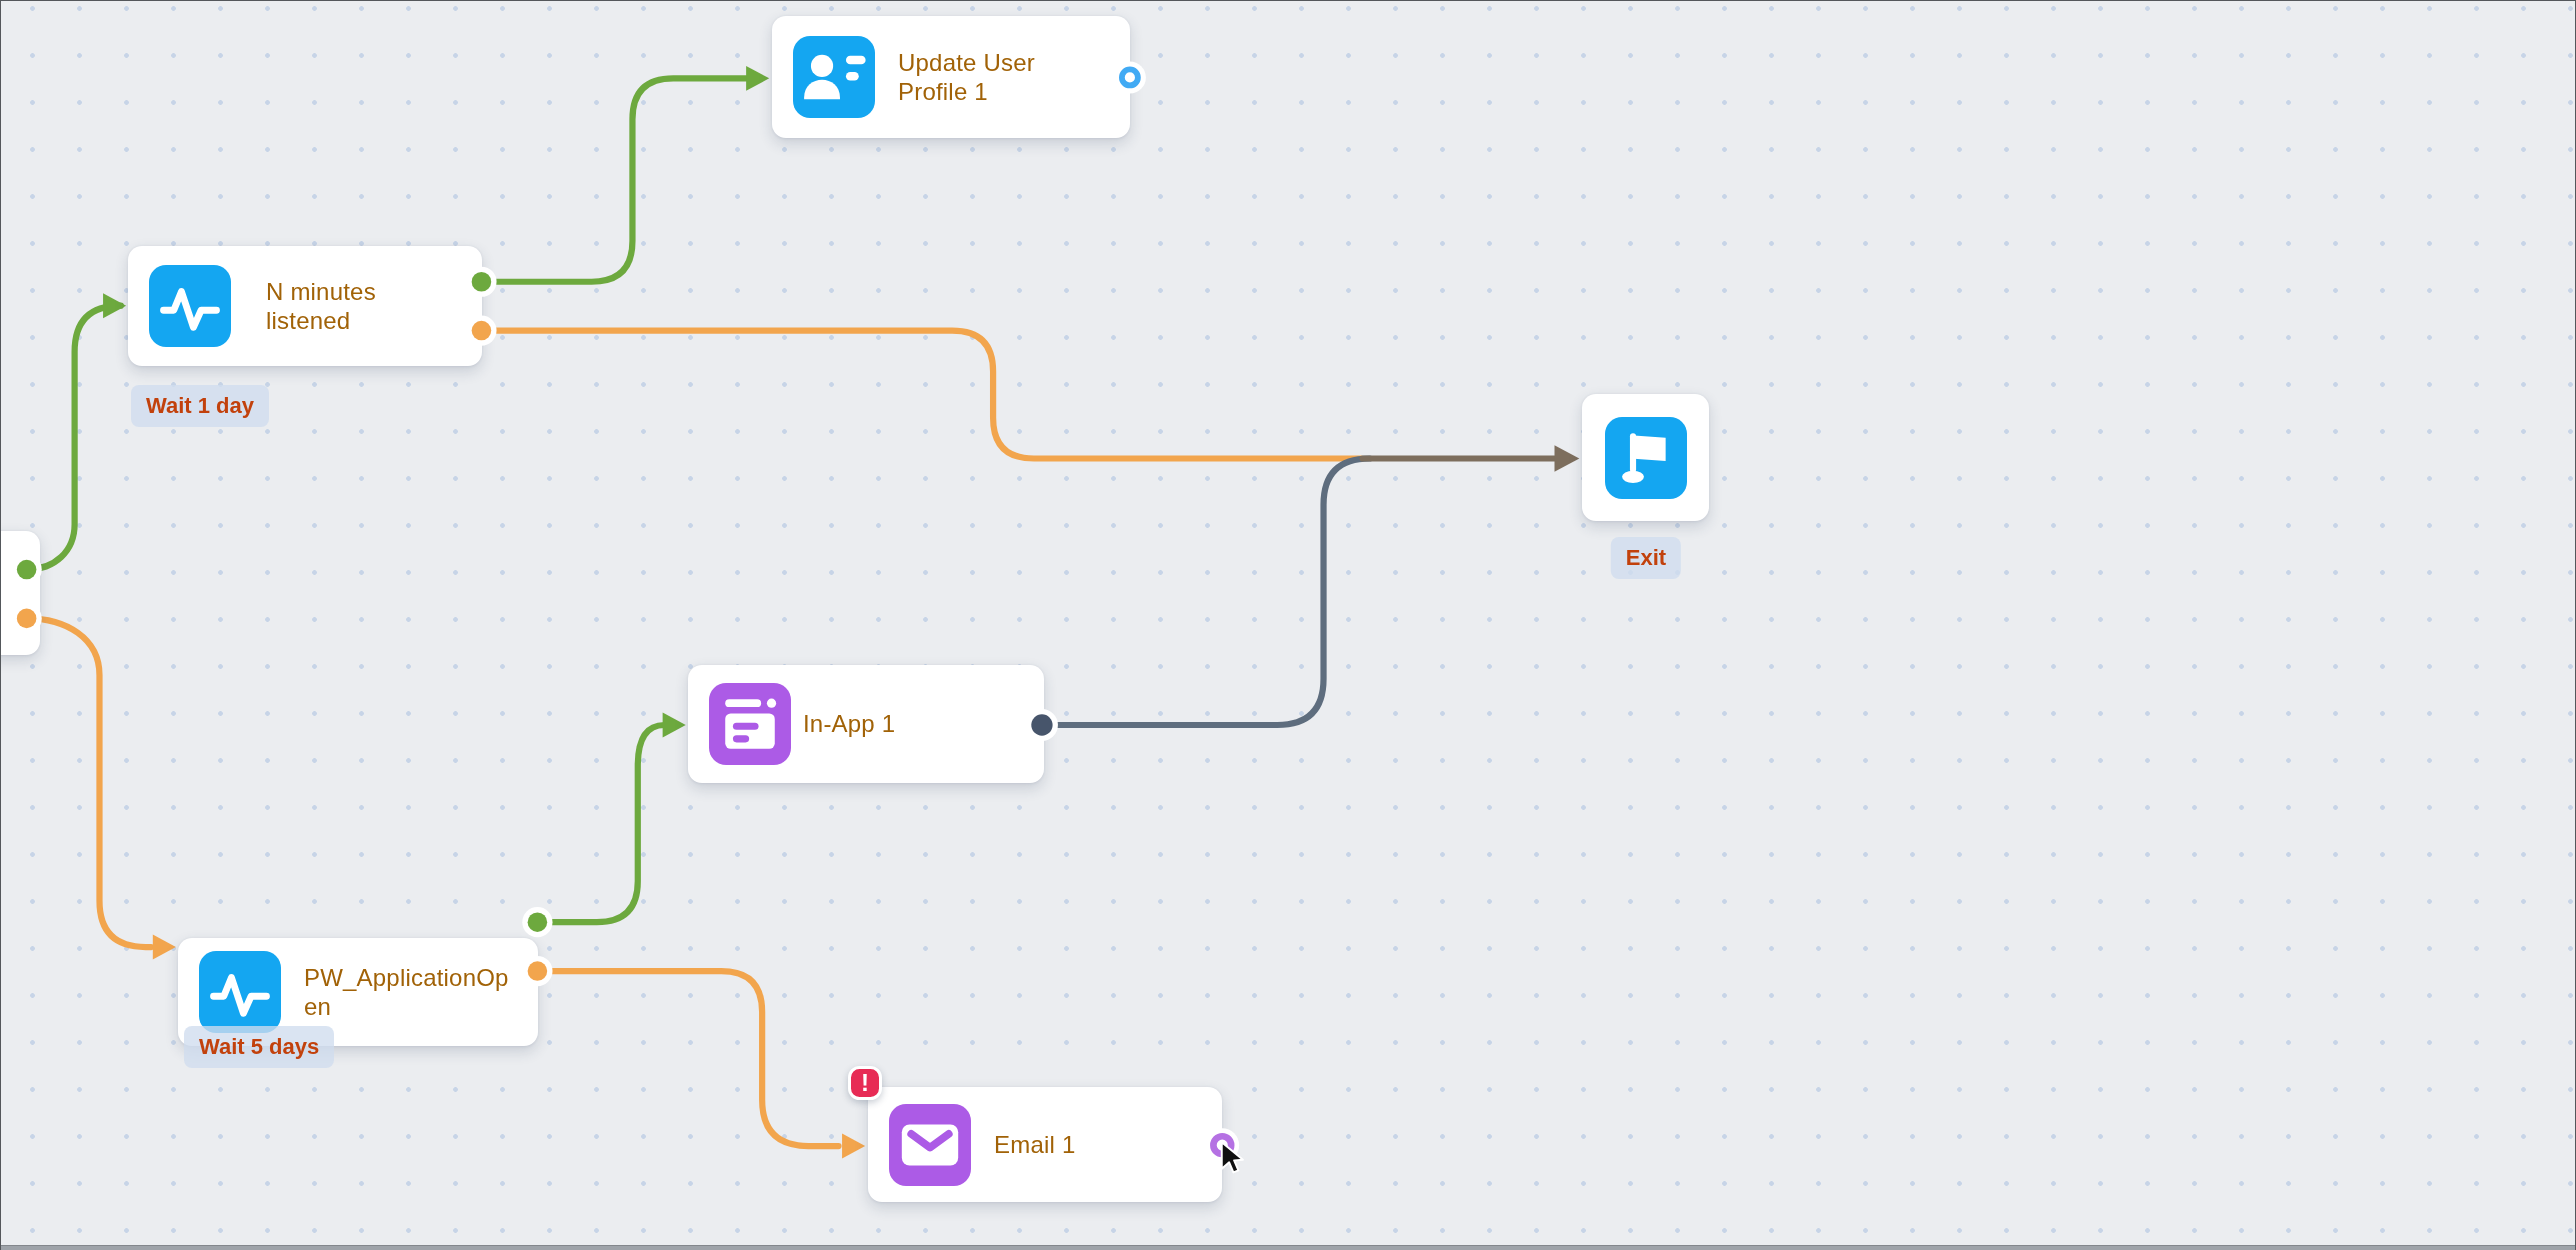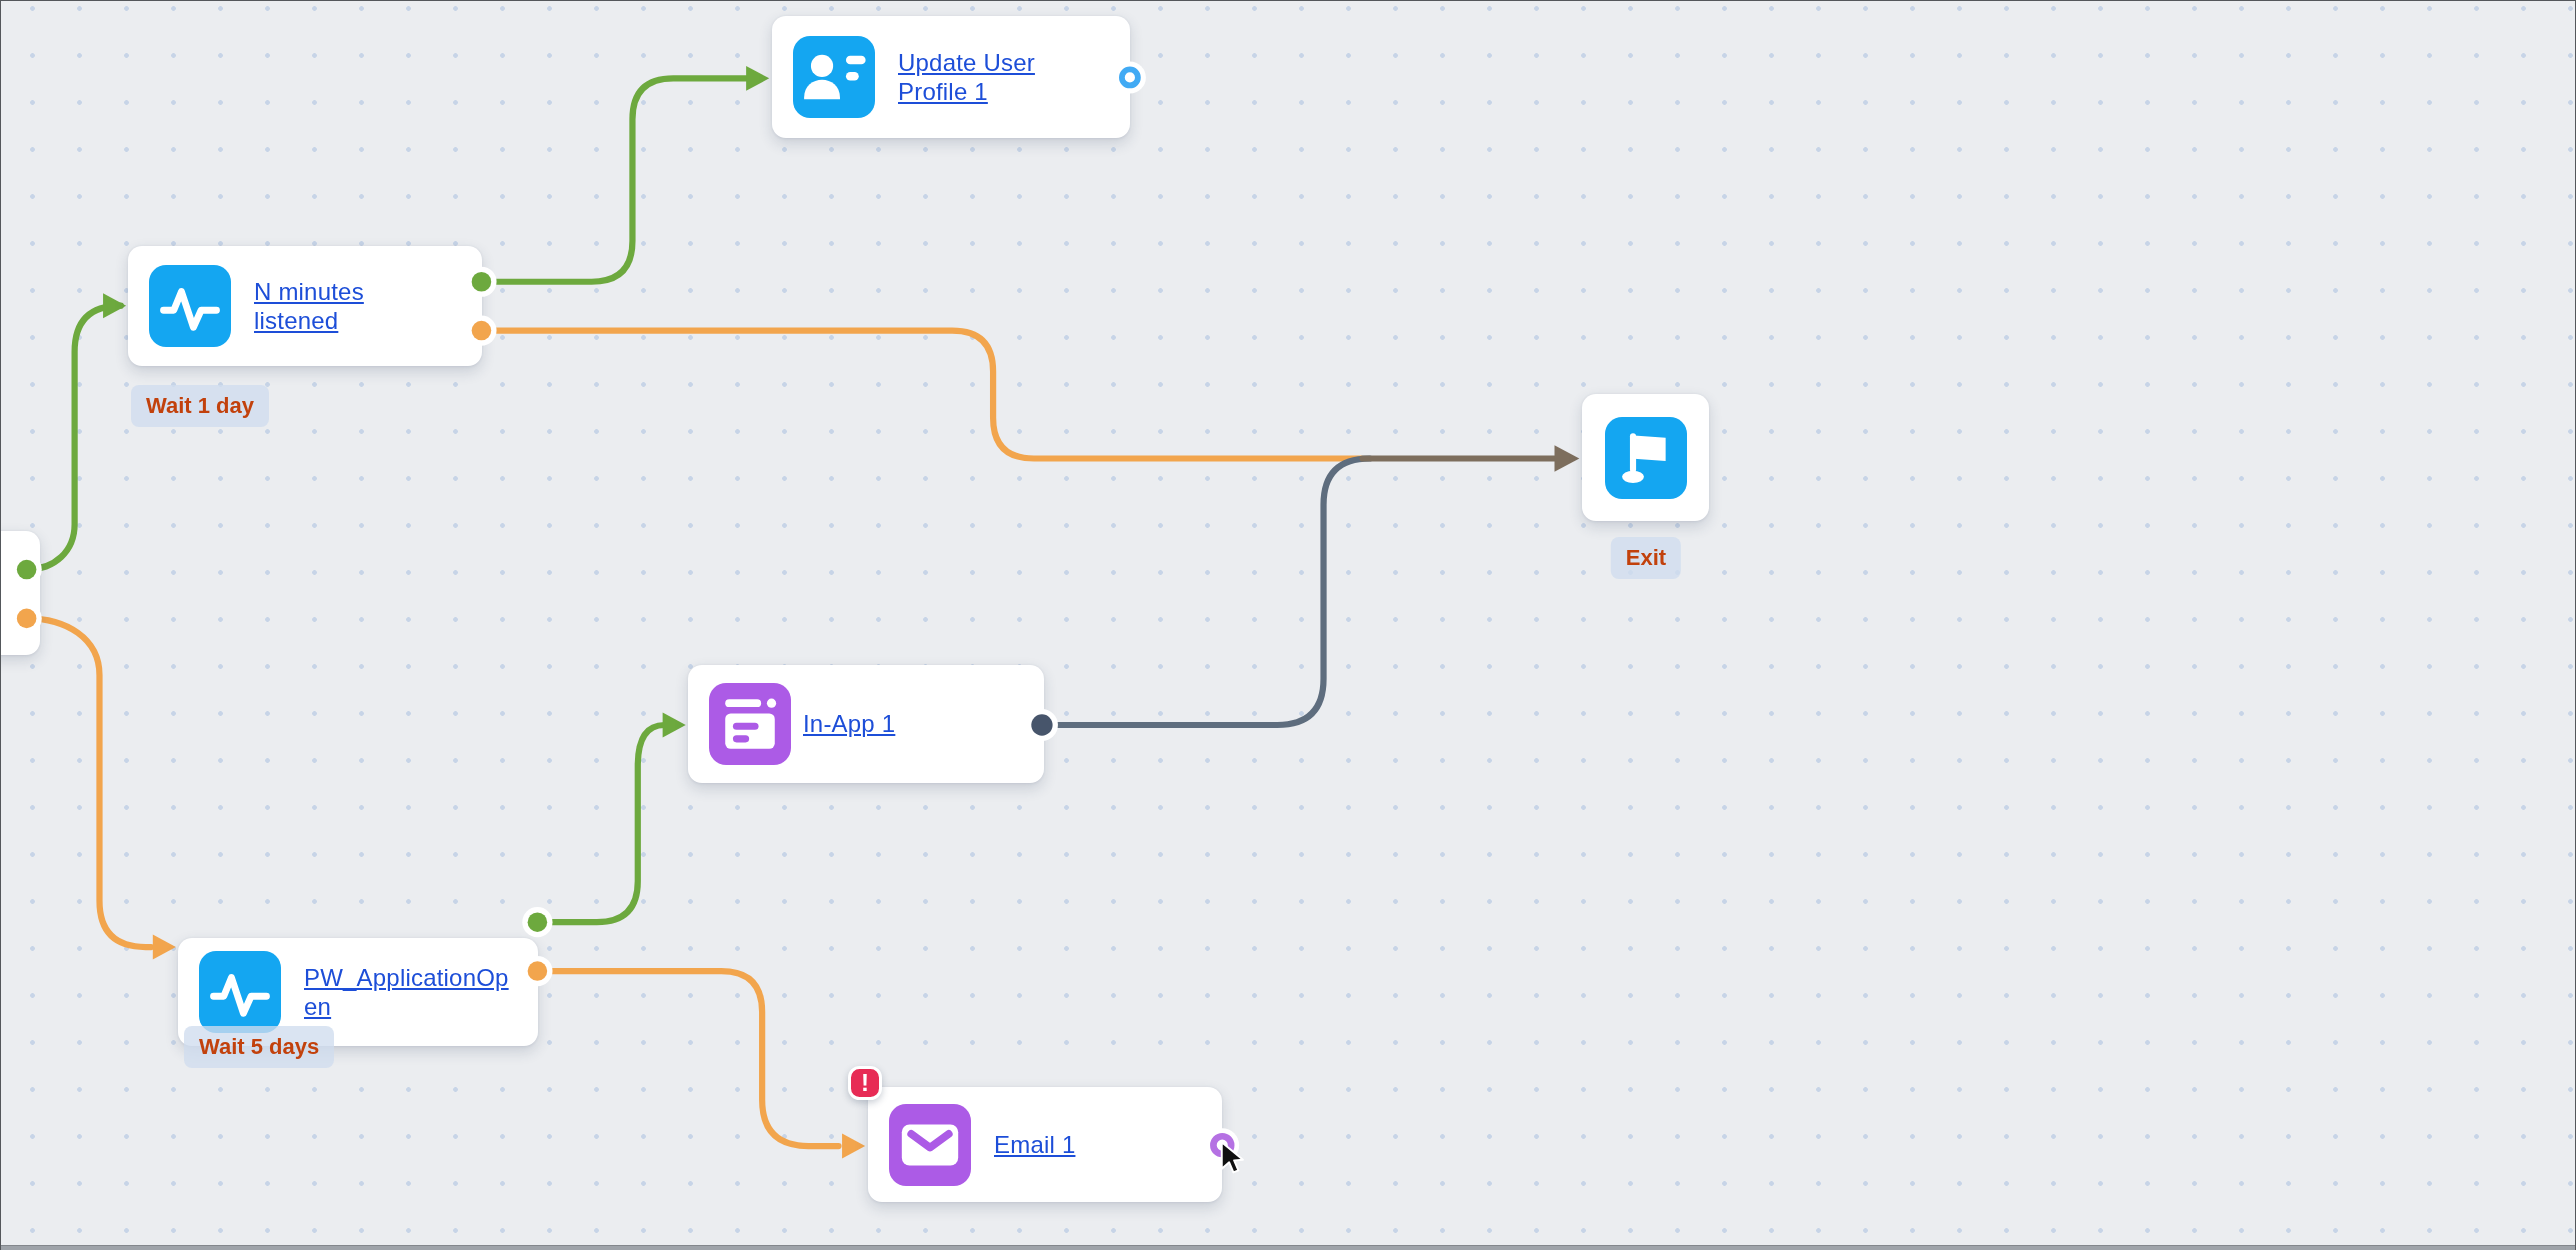--- a/index.html
+++ b/index.html
@@ -23,23 +23,23 @@
     position:absolute;z-index:20;
     background:#FFFFFF;border-radius:14px;
     box-shadow:0 5.3px 14px rgba(35,55,85,.16),0 0.9px 2.7px rgba(35,55,85,.08);
     display:flex;align-items:center;gap:23px;padding-left:21px;box-sizing:border-box;
   }
   .node.entry-node{padding:0;}
   .node.exit-node{padding:0;justify-content:center;}
   .node-icon{width:82px;height:82px;border-radius:12.4px;flex-shrink:0;overflow:hidden;}
   .node-icon svg{display:block;width:100%;height:100%;}
   .node-label{
-    color:#1d4ed8;font-size:24px;font-weight:500;line-height:1.22;letter-spacing:0.2px;text-decoration:underline;
+    color:#a16207;font-size:24px;font-weight:500;line-height:1.22;letter-spacing:0.2px;
   }
-  .label-narrow{width:149px;}
+  .label-narrow{width:149px;margin-left:12px;}
   .label-mid{width:169px;}
   .label-break{width:211px;overflow-wrap:anywhere;word-break:break-all;}
   .wait-badge{
     position:absolute;z-index:20;
     background:rgba(208,220,238,.78);border-radius:8px;
     color:#c2410c;font-size:22px;font-weight:700;
     padding:8px 15px;white-space:nowrap;
   }
   .error-badge{
     position:absolute;z-index:35;width:34px;height:34px;box-sizing:border-box;

